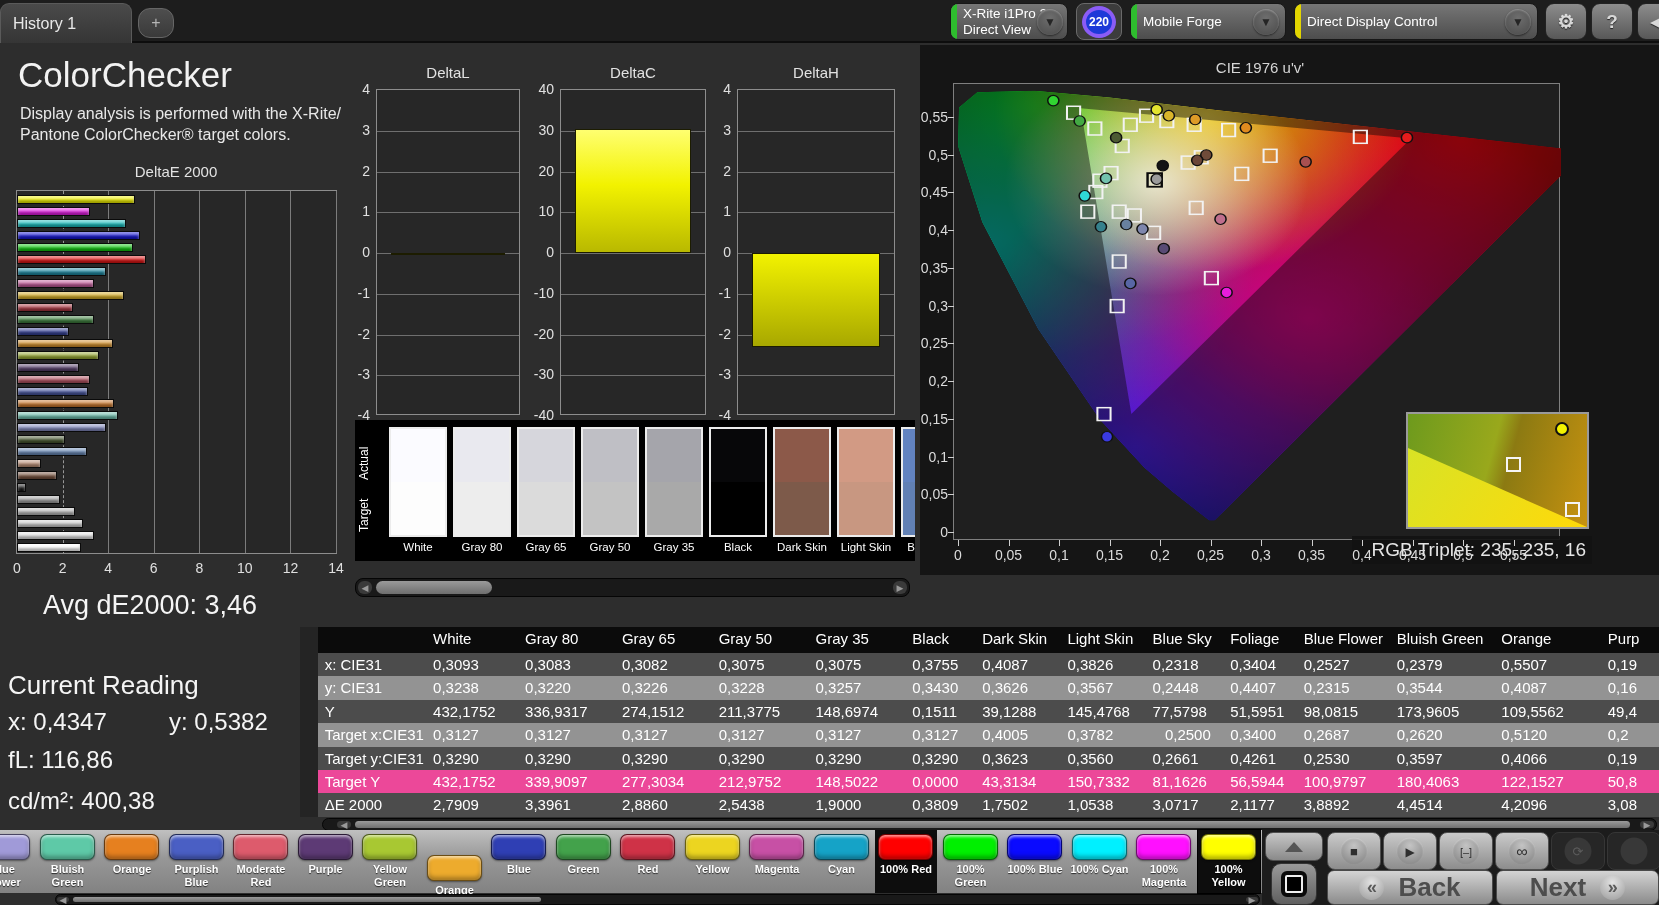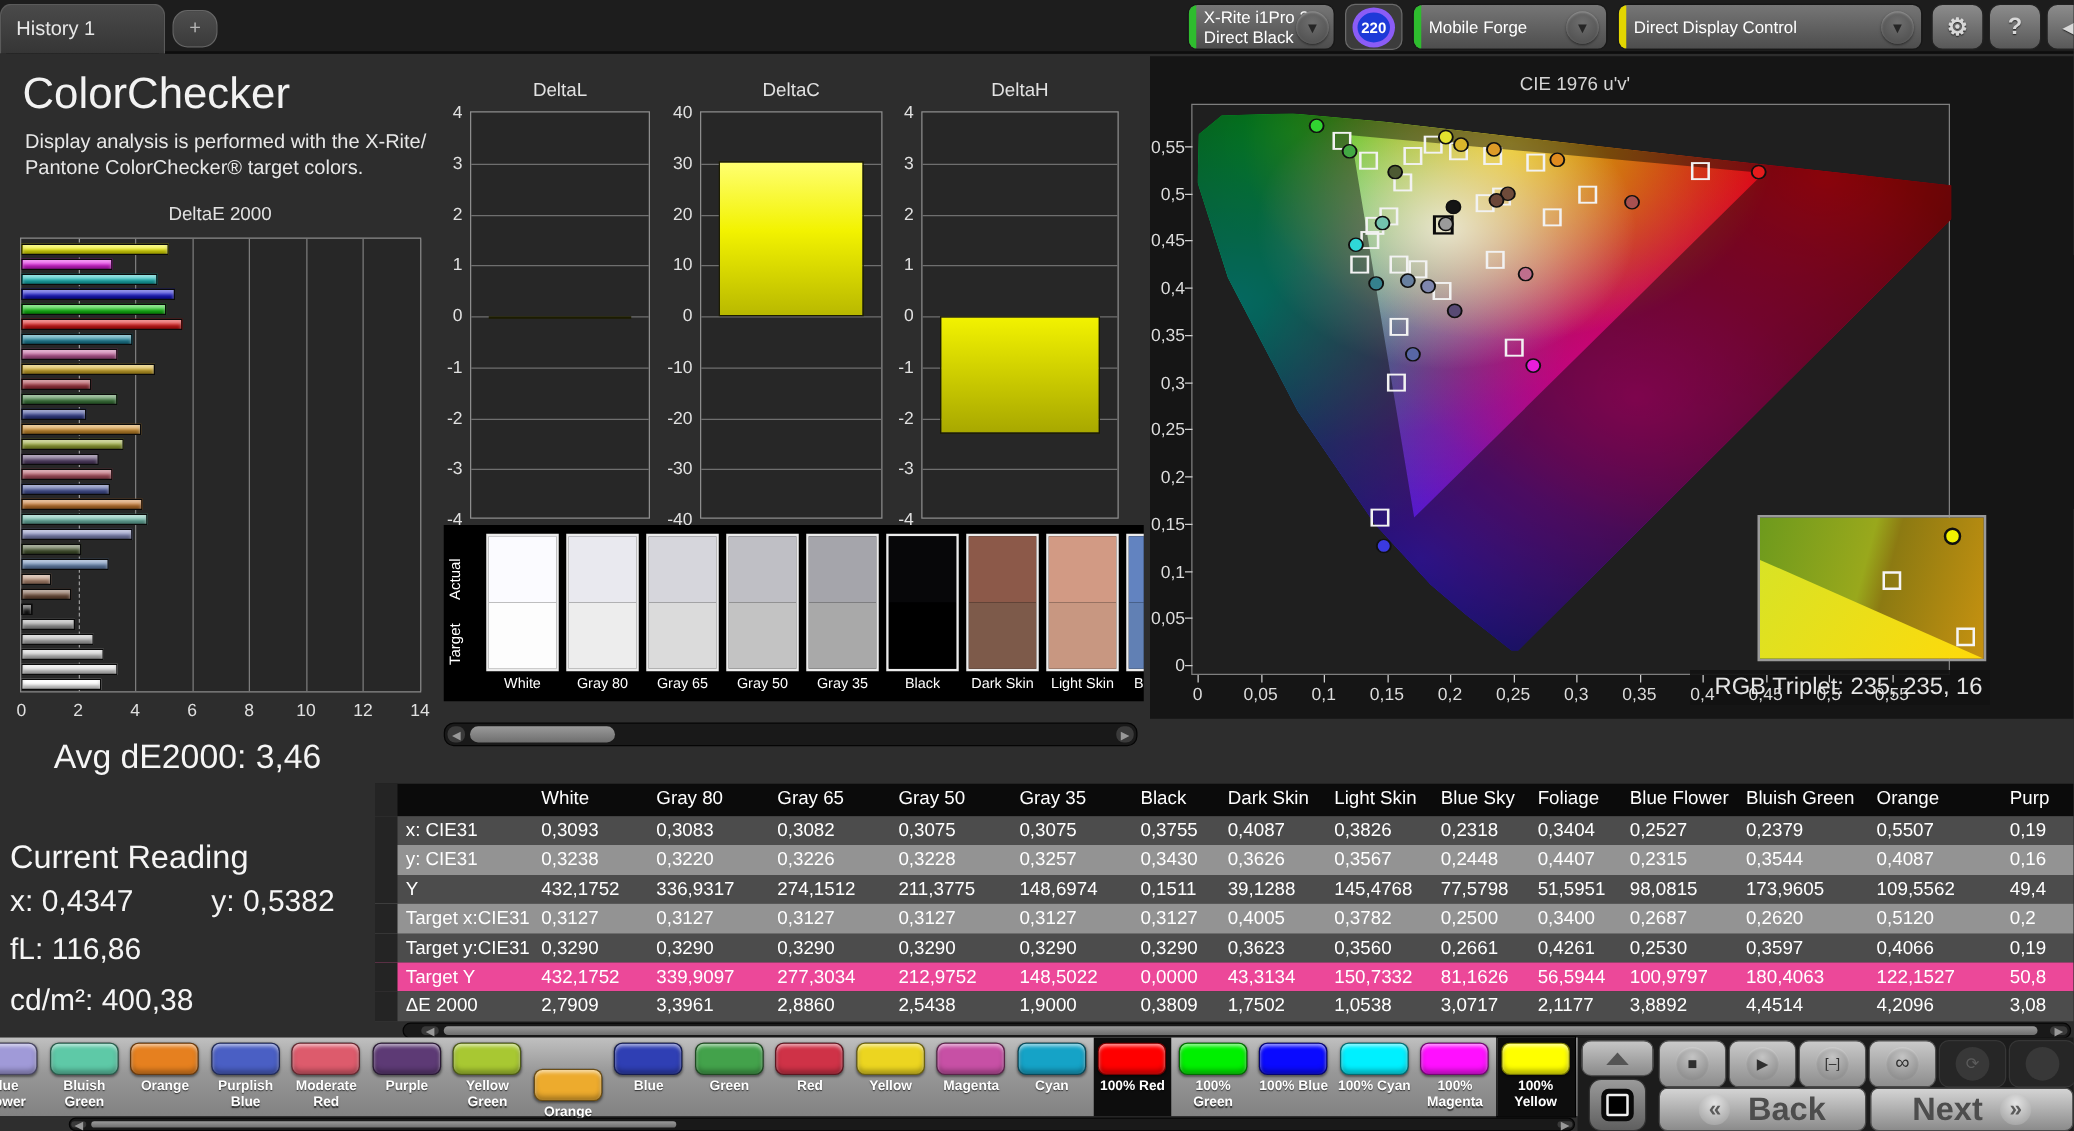--- a/index.html
+++ b/index.html
@@ -120,21 +120,21 @@
         <span>History 1</span>
       </div>
     <div class="addtab">
         <span>+</span>
       </div>
 
     <div class="dropbtn" style="left:950px; width:118px;">
       <div class="stripe" style="background:#2ebd2e;"></div>
       <div class="txt">
         <span>X-Rite i1Pro 2</span>
-        <span>Direct Black</span>
+        <span>Direct View</span>
       </div>
       <div class="chev" style="right:4px;">▼</div>
     </div>
 
     <div class="badgebox">
       <div class="badge">220</div>
     </div>
 
     <div class="dropbtn" style="left:1130px; width:156px;">
       <div class="stripe" style="background:#2ebd2e;"></div>
@@ -584,21 +584,21 @@
         <div class="tbl-cell tbl-gut"></div>
         <div class="tbl-cell tbl-labcell">Target x:CIE31</div>
         <div class="tbl-cell" style="width: 95px;">0,3127</div>
         <div class="tbl-cell" style="width: 100px;">0,3127</div>
         <div class="tbl-cell" style="width: 100px;">0,3127</div>
         <div class="tbl-cell" style="width: 100px;">0,3127</div>
         <div class="tbl-cell" style="width: 100px;">0,3127</div>
         <div class="tbl-cell" style="width: 72px;">0,3127</div>
         <div class="tbl-cell" style="width: 88px;">0,4005</div>
         <div class="tbl-cell" style="width: 88px;">0,3782</div>
-        <div class="tbl-cell" style="width: 80px;">0,2500</div>
+        <div class="tbl-cell" style="width: 80px; text-align: center;">0,2500</div>
         <div class="tbl-cell" style="width: 76px;">0,3400</div>
         <div class="tbl-cell" style="width: 96px;">0,2687</div>
         <div class="tbl-cell" style="width: 108px;">0,2620</div>
         <div class="tbl-cell" style="width: 110px;">0,5120</div>
         <div class="tbl-cell" style="width: 60px;">0,2</div>
       </div>
       <div class="tbl-row" style="top: 746.6px; height: 23.4px; width: 1359px; background: rgb(76, 76, 76);">
         <div class="tbl-cell tbl-gut"></div>
         <div class="tbl-cell tbl-labcell">Target y:CIE31</div>
         <div class="tbl-cell" style="width: 95px;">0,3290</div>

